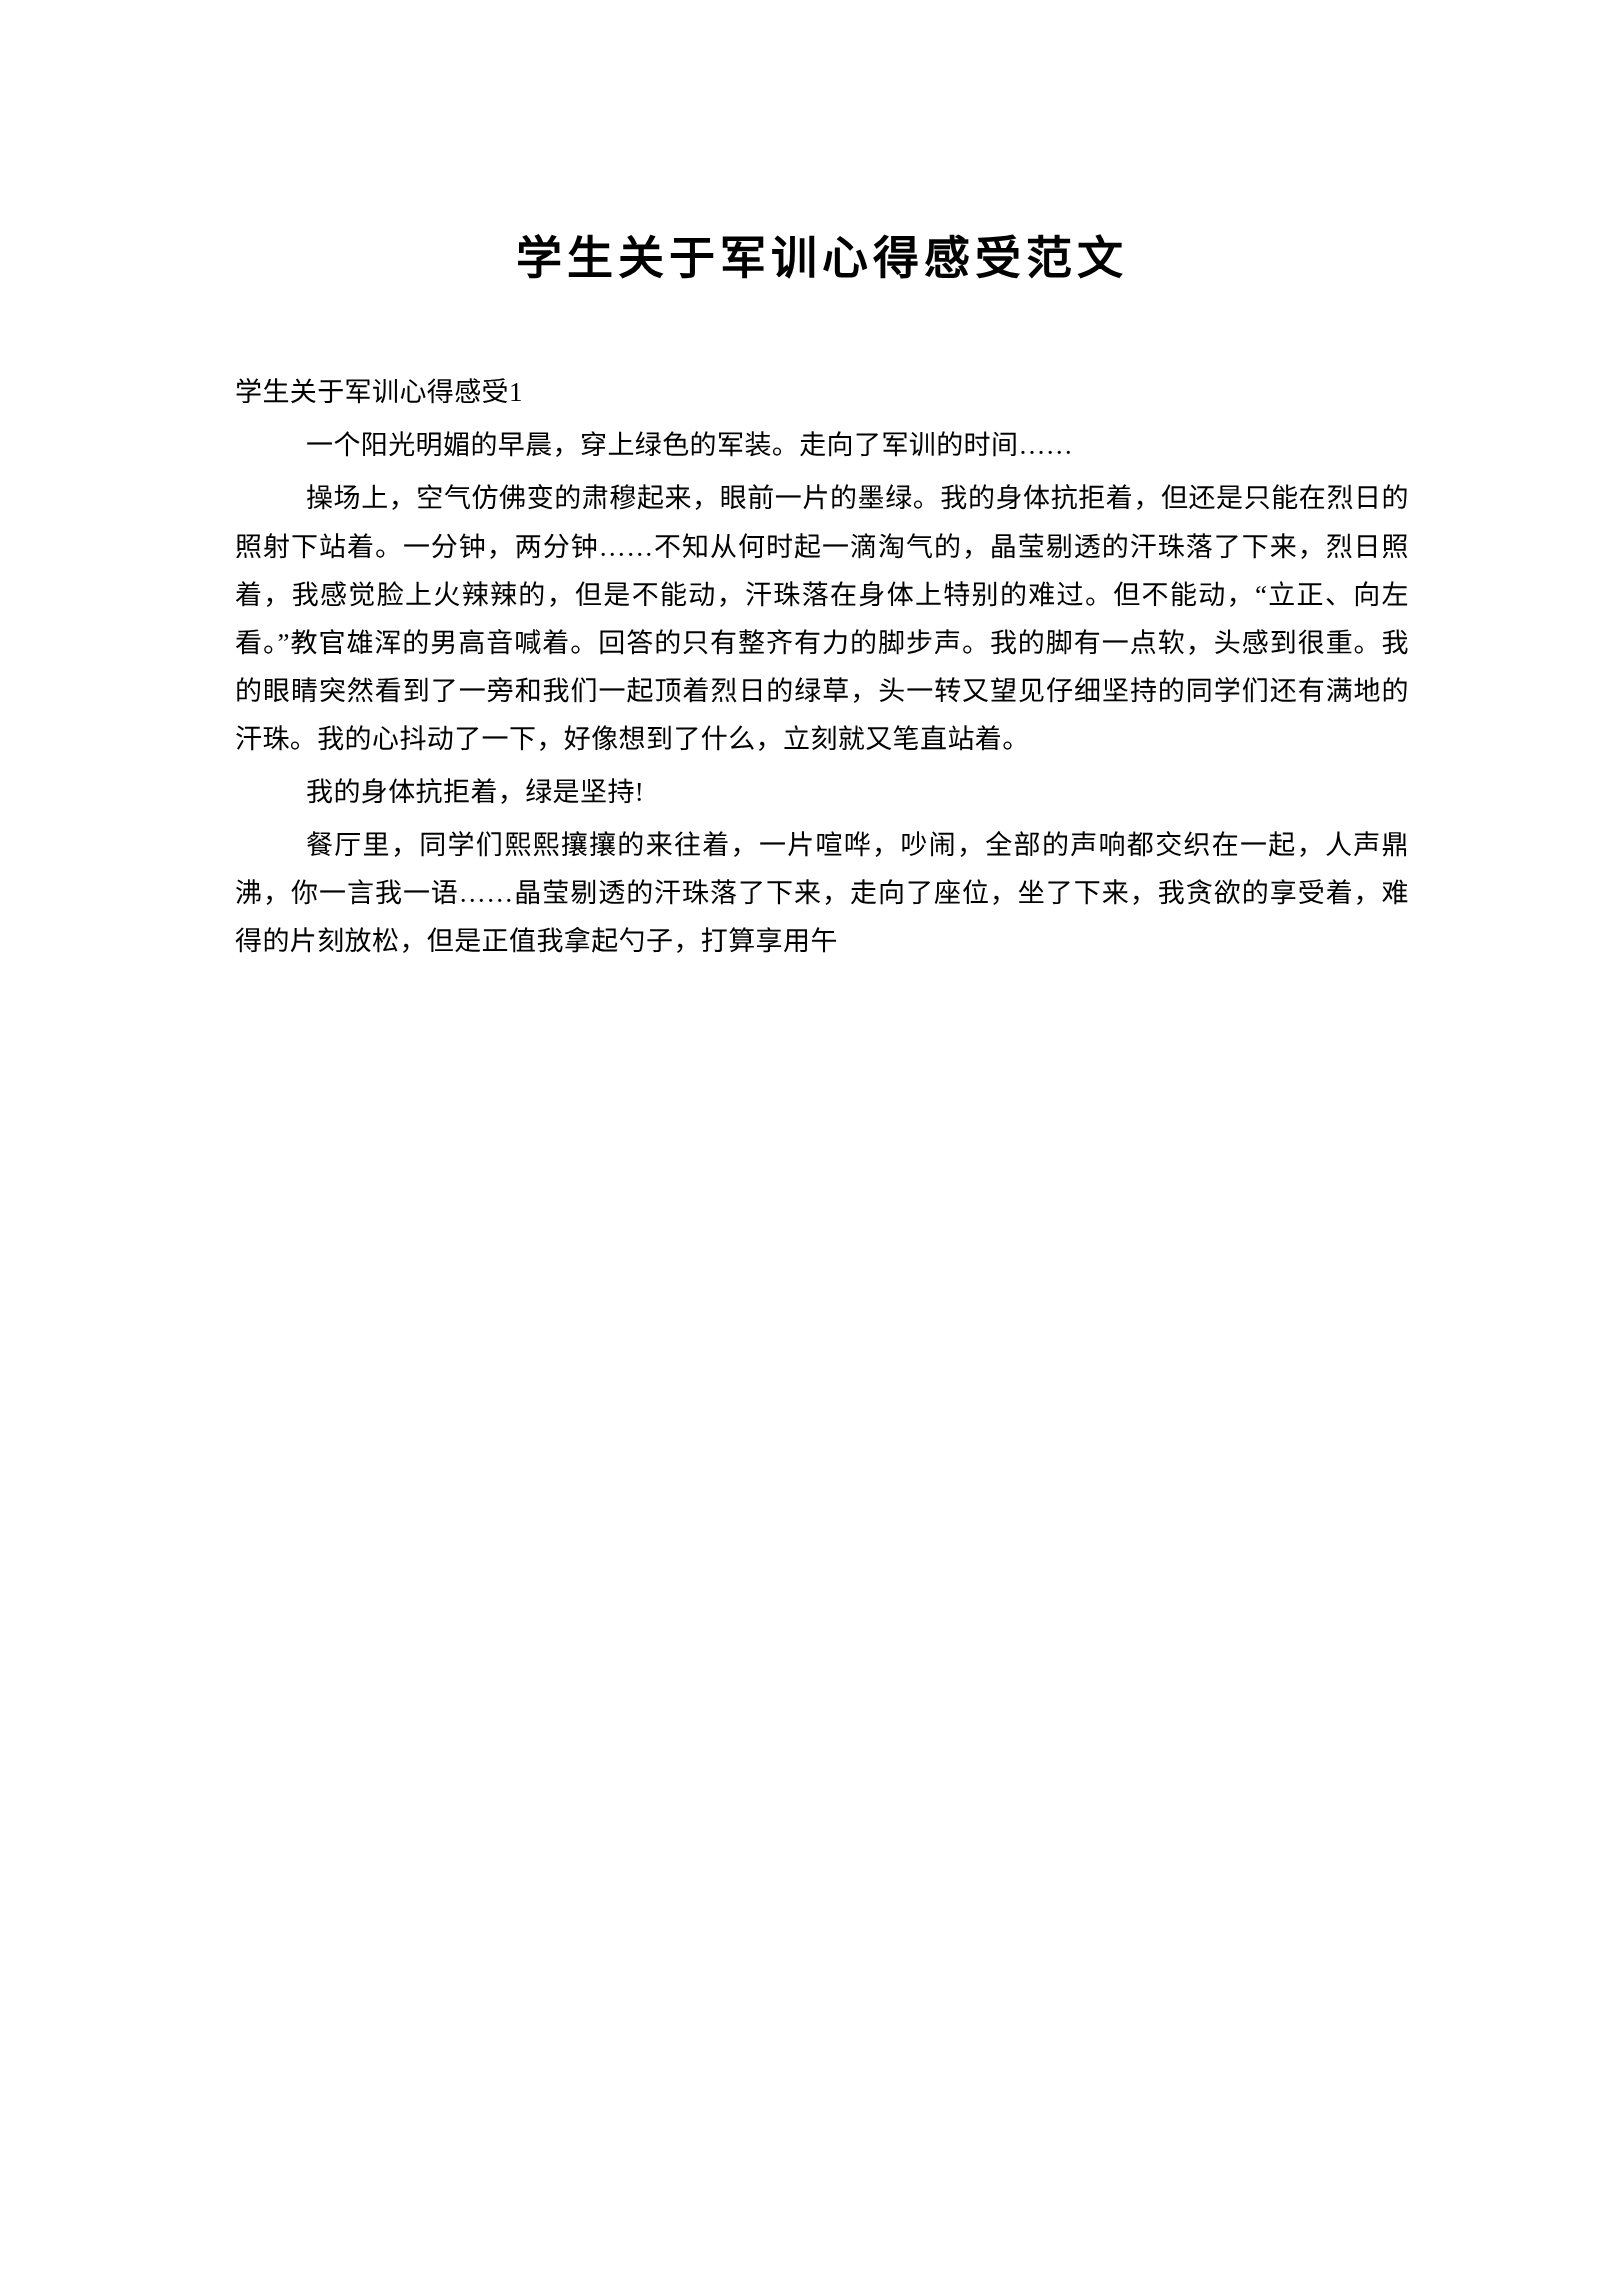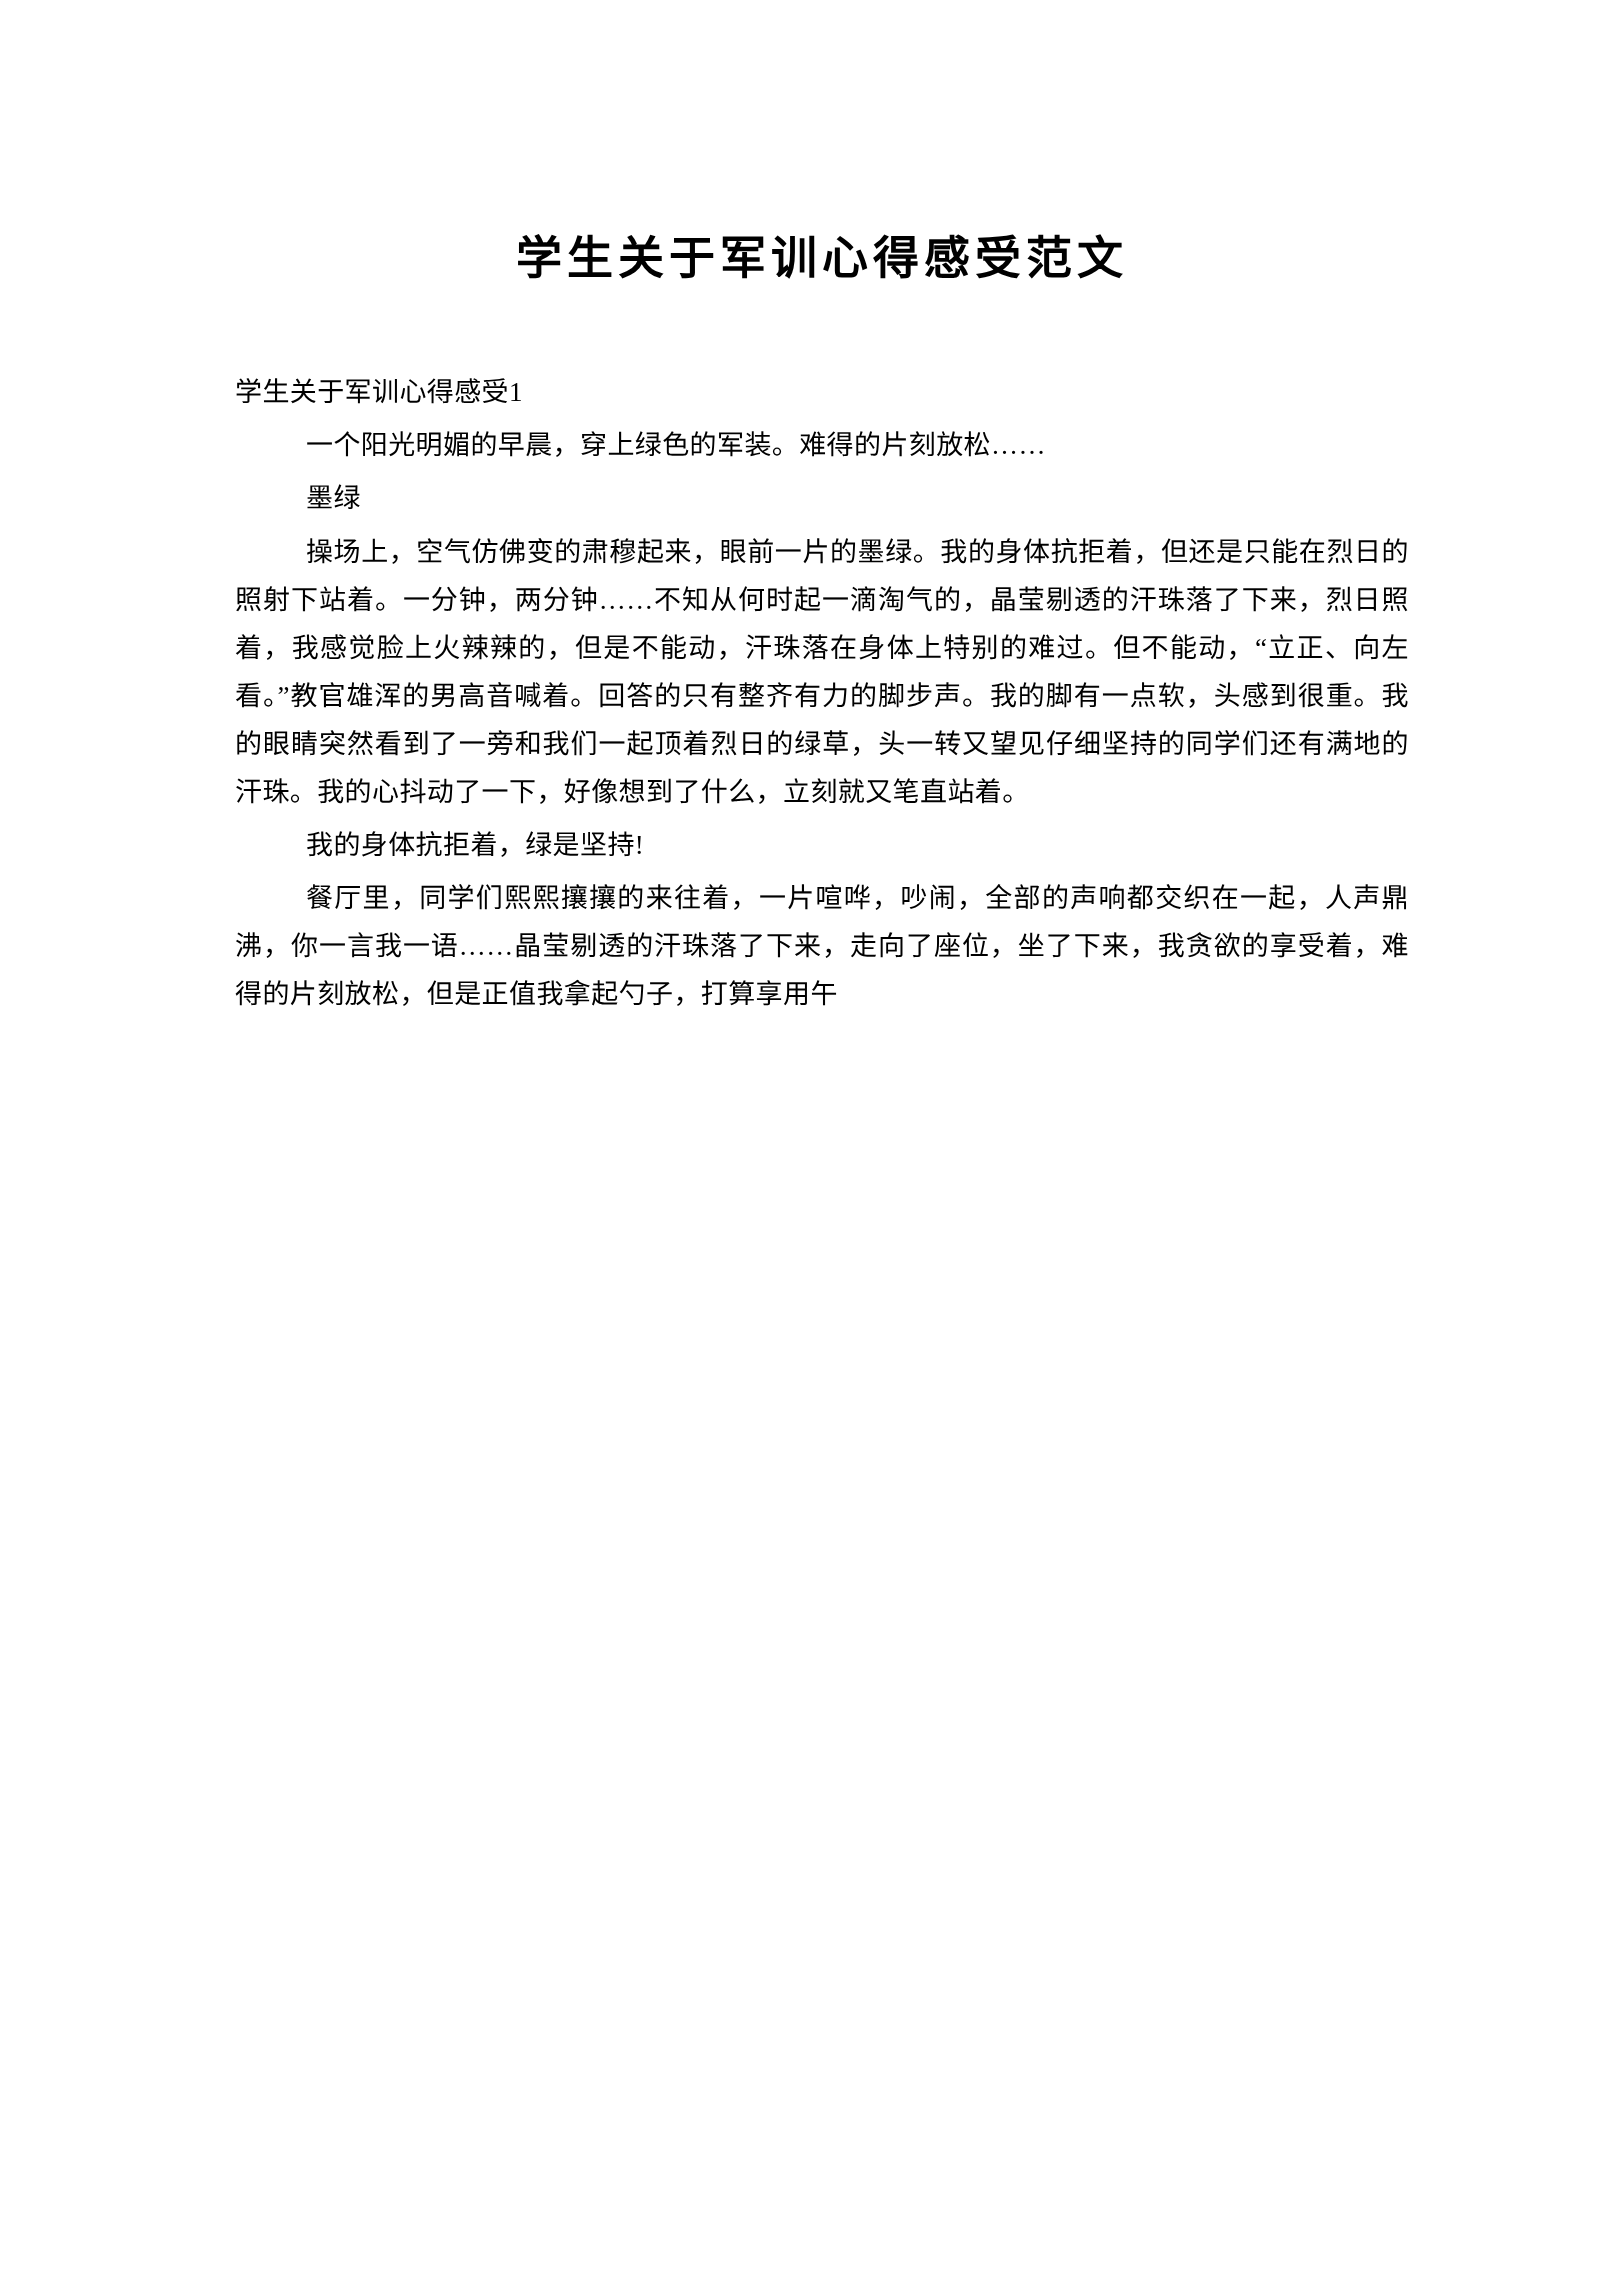--- a/index.html
+++ b/index.html
@@ -57,23 +57,22 @@
 </head>
 <body>
 
 <div class="page">
   <div class="content">
 
     <h1 class="doc-title">学生关于军训心得感受范文</h1>
 
     <p class="para noindent">学生关于军训心得感受1</p>
 
-    <p class="para indent">一个阳光明媚的早晨，穿上绿色的军装。难得的片刻放松……</p>
+    <p class="para indent">一个阳光明媚的早晨，穿上绿色的军装。走向了军训的时间……</p>
 
-    <p class="para indent">墨绿</p>
 
     <p class="para indent">操场上，空气仿佛变的肃穆起来，眼前一片的墨绿。我的身体抗拒着，但还是只能在烈日的照射下站着。一分钟，两分钟……不知从何时起一滴淘气的，晶莹剔透的汗珠落了下来，烈日照着，我感觉脸上火辣辣的，但是不能动，汗珠落在身体上特别的难过。但不能动，“立正、向左看。”教官雄浑的男高音喊着。回答的只有整齐有力的脚步声。我的脚有一点软，头感到很重。我的眼睛突然看到了一旁和我们一起顶着烈日的绿草，头一转又望见仔细坚持的同学们还有满地的汗珠。我的心抖动了一下，好像想到了什么，立刻就又笔直站着。</p>
 
     <p class="para indent">我的身体抗拒着，绿是坚持!</p>
 
 
     <p class="para indent">餐厅里，同学们熙熙攘攘的来往着，一片喧哗，吵闹，全部的声响都交织在一起，人声鼎沸，你一言我一语……晶莹剔透的汗珠落了下来，走向了座位，坐了下来，我贪欲的享受着，难得的片刻放松，但是正值我拿起勺子，打算享用午</p>
 
   </div>
 </div>

